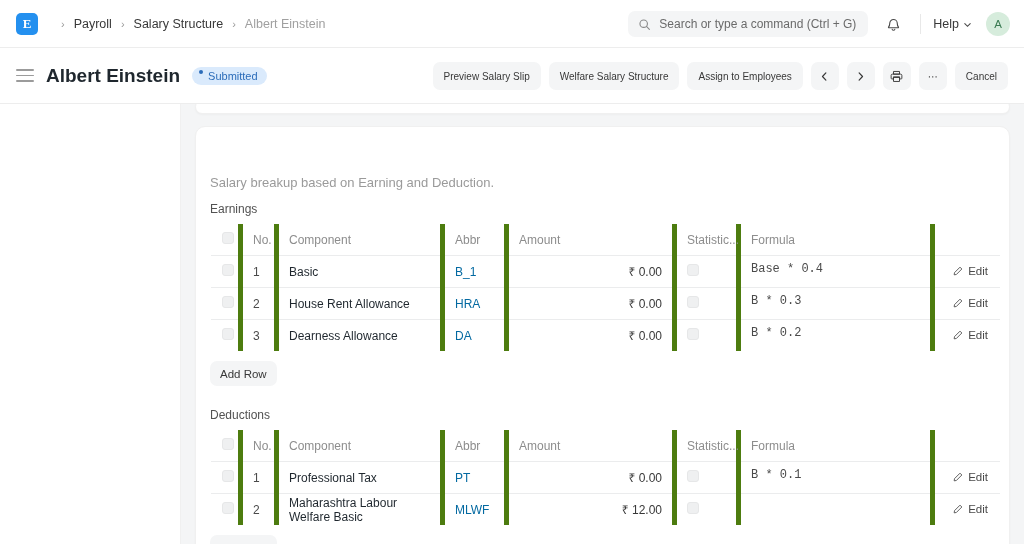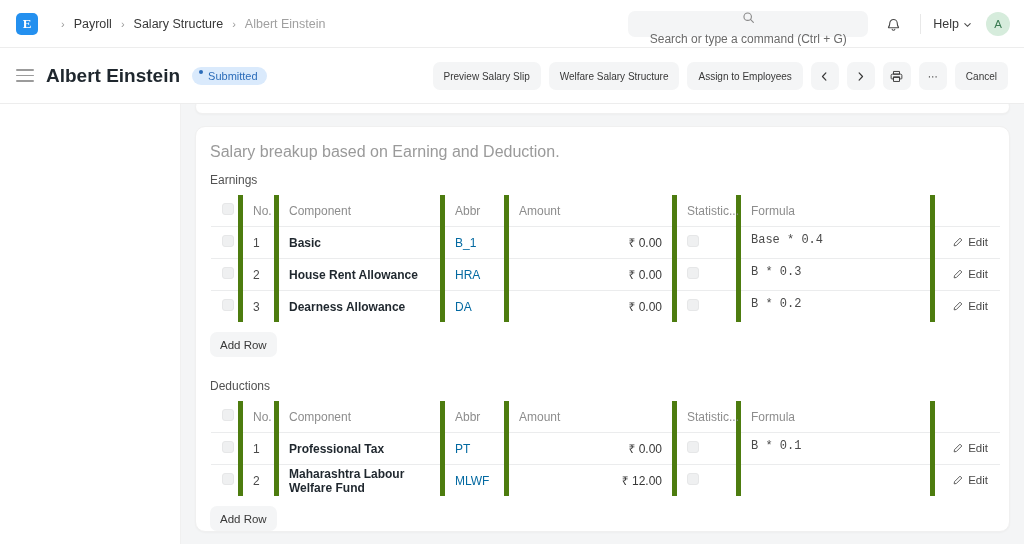--- a/index.html
+++ b/index.html
@@ -52,21 +52,20 @@
     right: 14px; top: 0; height: 48px;
     display: flex; align-items: center; gap: 0;
   }
   .search-box {
     width: 240px; height: 26px;
     background: #f4f5f6;
     border-radius: 7px;
     display: flex; align-items: center;
     padding: 0 10px;
     gap: 8px;
-    flex-direction: column;
   }
   .search-box .lbl {
     font-size: 12px; color: #6a6a6a; white-space: nowrap;
   }
   .icon-btn {
     width: 30px; height: 30px;
     display: flex; align-items: center; justify-content: center;
     border-radius: 6px;
     margin-left: 10px;
   }
@@ -155,21 +154,21 @@
   .card {
     background: #ffffff;
     border: 1px solid #f0f0f0;
     border-radius: 10px;
     box-shadow: 0 1px 2px rgba(0,0,0,0.03);
   }
   .card-top-stub { height: 14px; margin-top: -4px; }
   .card-main { margin-top: 12px; padding: 16px 14px 0 14px; }
 
   .section-desc {
-    font-size: 16px; color: #9a9a9a; margin-bottom: 12px;
+    font-size: 13px; color: #9a9a9a; margin-bottom: 12px; margin-top: 32px;
   }
   .grid-label {
     font-size: 12px; color: #525252; margin-bottom: 7px;
   }
 
   
   table.grid {
     width: 100%;
     border-collapse: collapse;
     border: 1px solid #ebeced;
@@ -203,21 +202,21 @@
   .col-edit { width: 68px; }
 
   .gcheck {
     width: 12px; height: 12px;
     border-radius: 3px;
     background: #eff0f1;
     border: 1px solid #e6e7e8;
     display: inline-block;
   }
   .cell-no { color: #4a4a4a; font-size: 11.5px; }
-  .cell-comp { color: #1f272e; font-weight: 700; font-size: 11.5px; }
+  .cell-comp { color: #1f272e; font-weight: 400; font-size: 11.5px; }
   .cell-abbr { color: #0369a1; font-size: 11.5px; }
   .cell-amt  { color: #383838; font-size: 11.5px; text-align: right; }
   .cell-form {
     font-family: "Liberation Mono", monospace;
     font-size: 10.5px;
     color: #4a4a4a;
     vertical-align: top !important;
     padding-top: 6px !important;
   }
   .cell-stat { text-align: left; }
@@ -459,21 +458,21 @@
                       <path d="M8.4 1.4 10.6 3.6 4 10.2 1.4 10.6l.4-2.6Z"></path>
                     </svg>
                 </span>
                 <span>Edit</span>
               </span>
             </td>
           </tr>
           <tr>
             <td class="col-chk"><span class="gcheck"></span></td>
             <td class="cell-no">2</td>
-            <td class="cell-comp">Maharashtra Labour Welfare Fund</td>
+            <td class="cell-comp">Maharashtra Labour Welfare Basic</td>
             <td class="cell-abbr">MLWF</td>
             <td class="cell-amt">₹ 12.00</td>
             <td class="cell-stat"><span class="gcheck"></span></td>
             <td class="cell-form"></td>
             <td class="edit-cell">
               <span class="edit-link">
                 <span>
                   <svg width="10" height="10" viewBox="0 0 12 12" fill="none" stroke="#4a4a4a" stroke-width="1.05" stroke-linejoin="round">
                       <path d="M8.4 1.4 10.6 3.6 4 10.2 1.4 10.6l.4-2.6Z"></path>
                     </svg>

